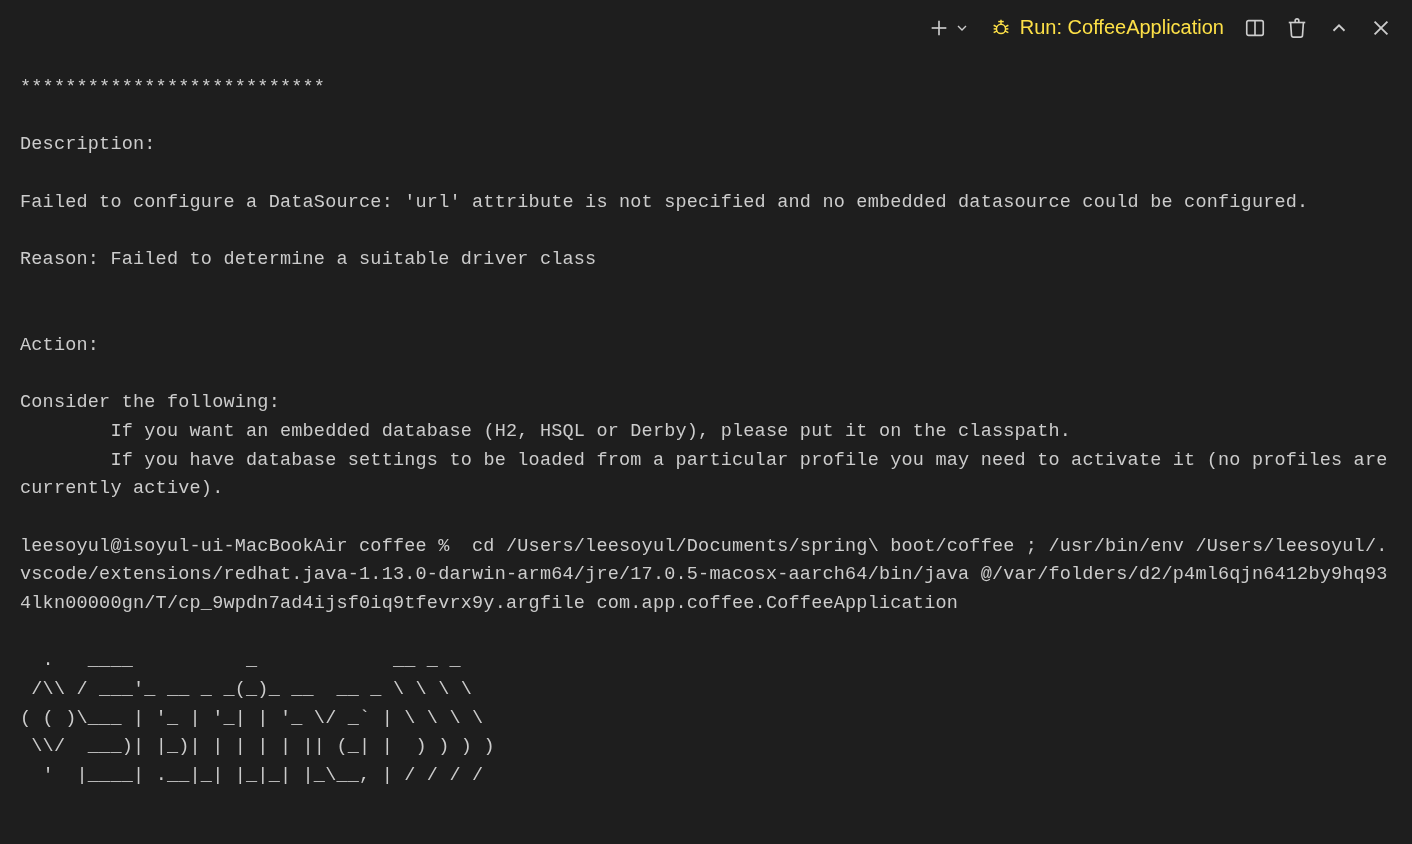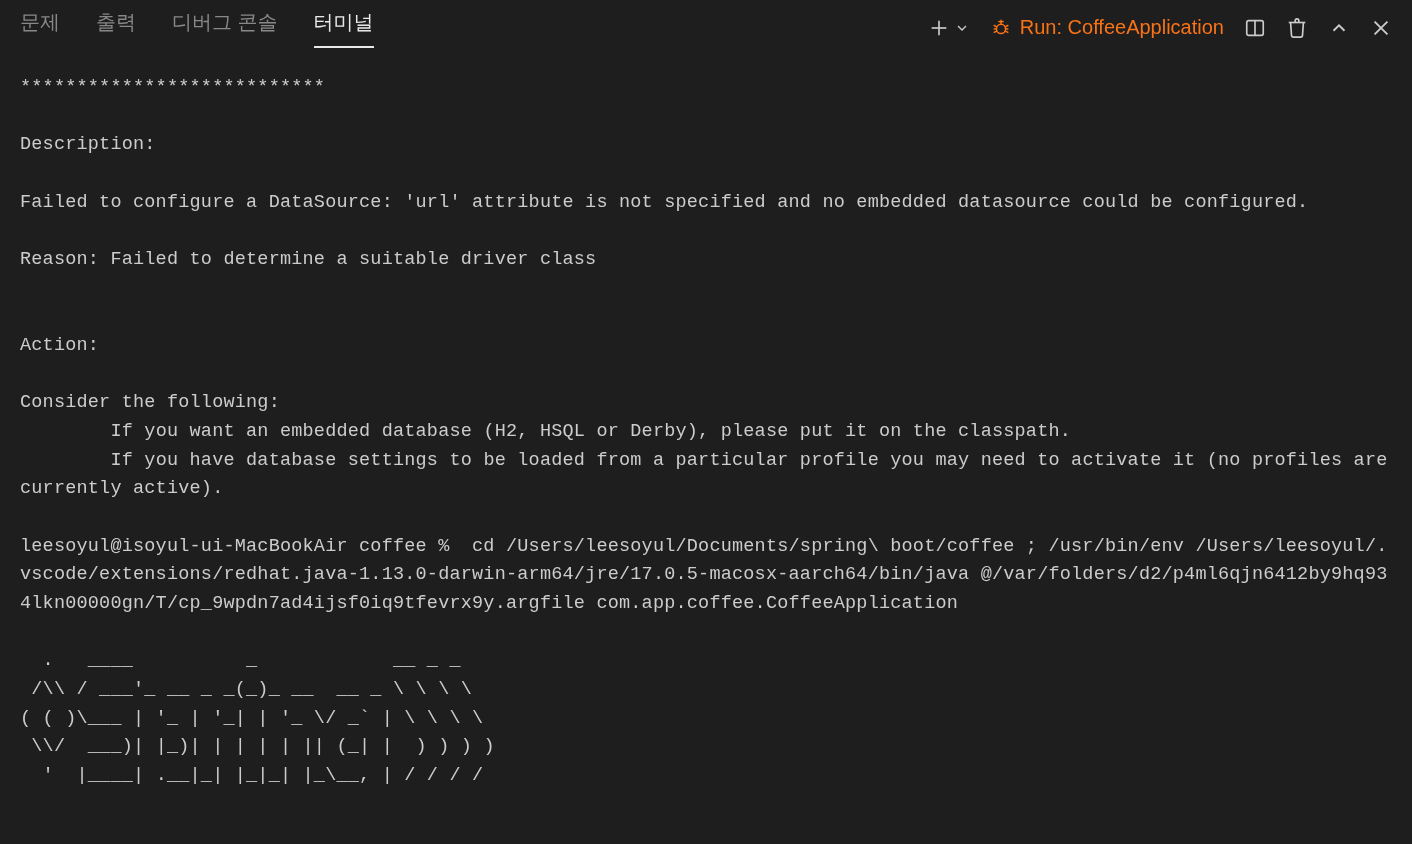--- a/index.html
+++ b/index.html
@@ -40,21 +40,21 @@
       position: absolute;
       left: 0; right: 0; bottom: -2px;
       height: 2px;
       background: #e8e8e8;
     }
     .spacer { flex: 1; }
     .toolbar {
       display: flex;
       align-items: center;
       gap: 20px;
-      color: #f97316;
+      color: #fde047;
       font-family: -apple-system, sans-serif;
       font-size: 20px;
     }
     .icon-btn {
       display: inline-flex;
       align-items: center;
       cursor: pointer;
       color: #cccccc;
     }
     .icon-btn svg { width: 22px; height: 22px; }
@@ -68,26 +68,20 @@
       word-break: break-all;
       line-height: 1.55;
       font-size: 18.5px;
       letter-spacing: 0.2px;
     }
   </style>
 </head>
 <body>
 
 <div class="panel-header">
-  <div class="tabs">
-    <div class="tab">문제</div>
-    <div class="tab">출력</div>
-    <div class="tab">디버그 콘솔</div>
-    <div class="tab active">터미널</div>
-  </div>
   <div class="spacer"></div>
   <div class="toolbar">
     <span class="icon-btn icon-plus-wrap">
       <svg viewBox="0 0 24 24" fill="none" stroke="currentColor" stroke-width="1.8">
           <line x1="12" y1="4" x2="12" y2="20"></line>
           <line x1="4" y1="12" x2="20" y2="12"></line>
         </svg>
       <svg class="chev" viewBox="0 0 24 24" fill="none" stroke="currentColor" stroke-width="2">
           <polyline points="6 9 12 15 18 9"></polyline>
         </svg>

